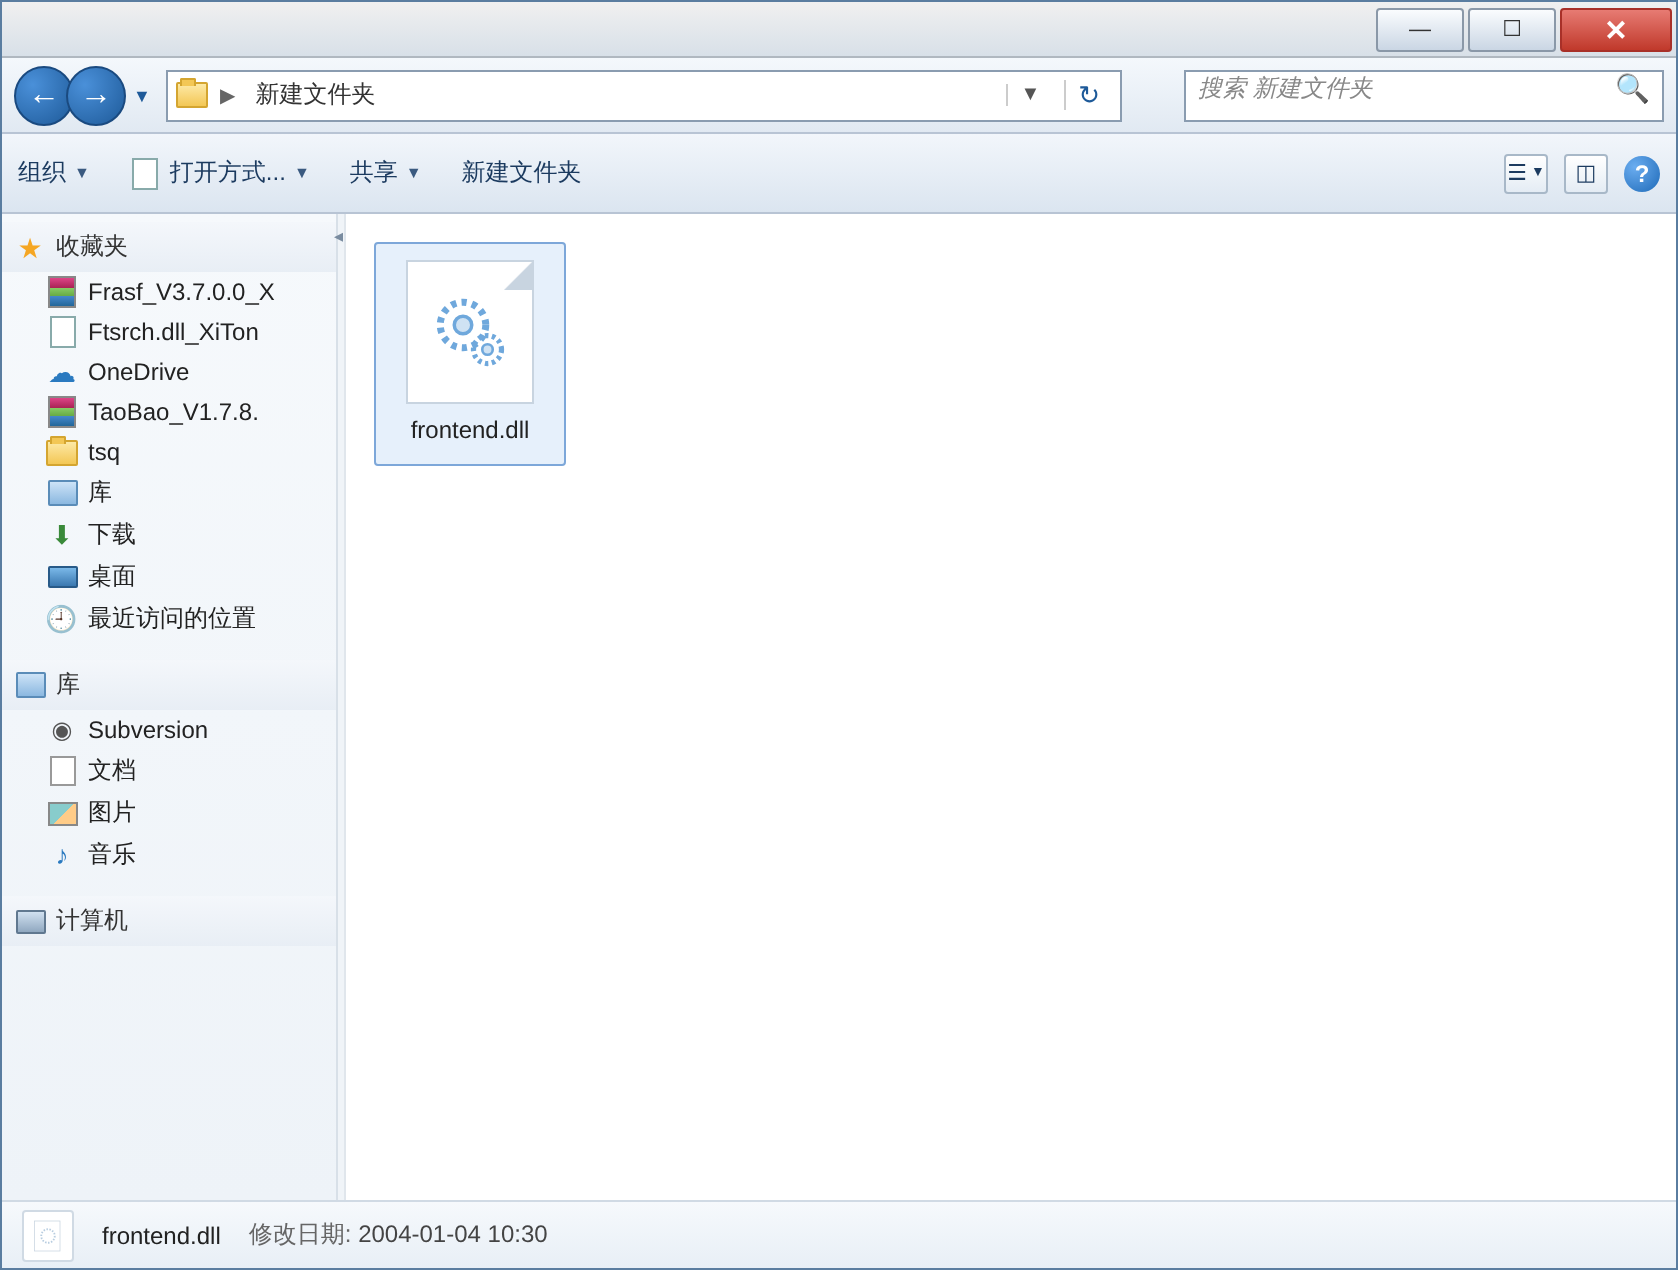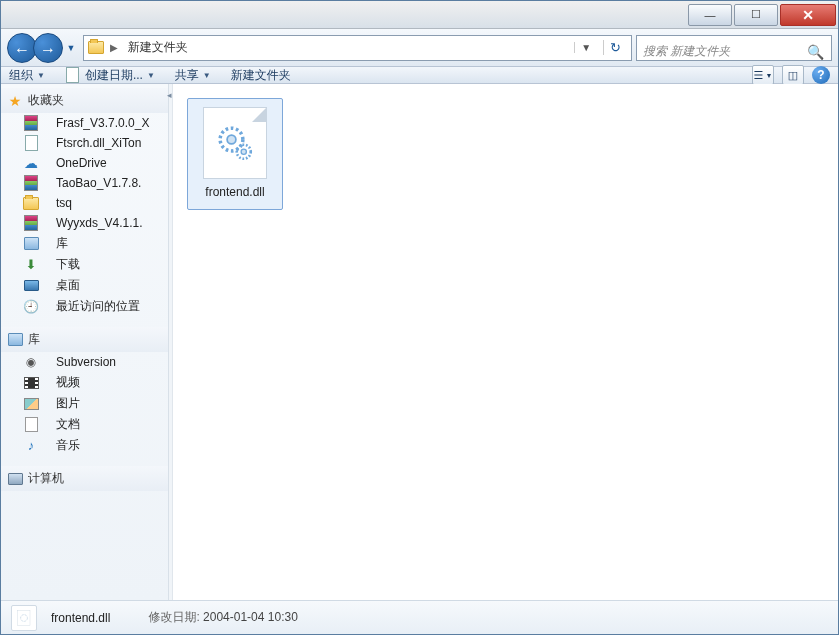--- a/index.html
+++ b/index.html
@@ -16,50 +16,50 @@
 .navbtns { display:flex; align-items:center; }
 .navcircle { width:30px; height:30px; border-radius:50%; background: radial-gradient(circle at 30% 30%, #4a90d9, #1e5a99); border:1px solid #1a4a80; display:flex; align-items:center; justify-content:center; color:#fff; font-size:16px; cursor:pointer; }
 .navcircle.fwd { margin-left:-4px; }
 .navdrop { width:16px; height:28px; display:flex; align-items:center; justify-content:center; color:#1e5a99; font-size:9px; cursor:pointer; }
 .addrbar { flex:1; height:26px; background:#fff; border:1px solid #8a9cb0; display:flex; align-items:center; padding:0 4px; gap:6px; }
 .addrbar .crumb { font-size:12px; color:#333; padding:2px 4px; }
 .addrbar .sep { color:#666; font-size:10px; }
 .addrbar .spacer { flex:1; }
 .addrbar .droptri { font-size:10px; color:#555; padding:0 6px; border-left:1px solid #ccc; cursor:pointer; }
 .addrbar .refresh { font-size:13px; color:#1e5a99; padding:0 6px; border-left:1px solid #ccc; cursor:pointer; }
-.searchbar { width:196px; height:26px; background:#fff; border:1px solid #8a9cb0; display:flex; align-items:flex-end; padding:0 6px; color:#888; font-size:12px; font-style:italic; }
+.searchbar { width:240px; height:26px; background:#fff; border:1px solid #8a9cb0; display:flex; align-items:flex-start; padding:0 6px; color:#888; font-size:12px; font-style:italic;margin-left:27px; }
 .searchbar .mag { margin-left:auto; color:#1e5a99; font-size:14px; font-style:normal; cursor:pointer; }
 
-.toolbar { height:17px; background: linear-gradient(to bottom,#f2f6fb,#dbe5f0); border-bottom:1px solid #b8c4d4; display:flex; align-items:center; padding:0 8px; gap:20px; font-size:12px; color:#1b3a5f; }
+.toolbar { height:40px; background: linear-gradient(to bottom,#f2f6fb,#dbe5f0); border-bottom:1px solid #b8c4d4; display:flex; align-items:center; padding:0 8px; gap:20px; font-size:12px; color:#1b3a5f; }
 .tbitem { display:flex; align-items:center; gap:4px; cursor:pointer; }
 .tbitem .tri { font-size:8px; color:#3a5a80; }
 .tbright { margin-left:auto; display:flex; gap:8px; align-items:center; }
 .tbicon { width:22px; height:20px; border:1px solid #a8b8c8; background:linear-gradient(to bottom,#fff,#e4ecf4); border-radius:2px; display:flex; align-items:center; justify-content:center; font-size:11px; cursor:pointer; }
 .helpbtn { width:18px; height:18px; border-radius:50%; background: radial-gradient(circle at 30% 30%,#6badf0,#1e6ab8); color:#fff; font-size:12px; font-weight:bold; display:flex; align-items:center; justify-content:center; cursor:pointer; }
 
 .mainarea { flex:1; display:flex; background:#fff; min-height:0; }
 .sidebar { width:168px; background: linear-gradient(to bottom,#f6f9fc,#eef3f8); border-right:1px solid #d8e0e8; overflow-y:auto; padding:4px 0 12px 0; }
 .sidesep { width:4px; background:#f0f4f8; border-right:1px solid #e0e6ec; cursor:ew-resize; position:relative; }
 .sidesep::after { content:"◂"; position:absolute; top:6px; left:-2px; font-size:9px; color:#7a8ca0; }
 
 .sgroup { margin-bottom:10px; }
 .sgrouphead { display:flex; align-items:center; gap:5px; padding:4px 6px; font-size:12px; color:#333; background:linear-gradient(to bottom,#f4f7fb,#e8eef5); cursor:pointer; }
-.sitem { display:flex; align-items:center; gap:17px; padding:2px 4px 2px 22px; font-size:12px; color:#222; cursor:pointer; white-space:nowrap; overflow:hidden;text-align:center; }
+.sitem { display:flex; align-items:center; gap:5px; padding:2px 4px 2px 22px; font-size:12px; color:#222; cursor:pointer; white-space:nowrap; overflow:hidden;text-align:center; }
 
 .content { flex:1; padding:14px; overflow:auto; }
 .fileitem { width:96px; display:flex; flex-direction:column; align-items:center; gap:6px; padding:8px 4px 10px 4px; border:1px solid #7da7d9; background:#e6f0fb; border-radius:2px; cursor:pointer; }
 .fileicon { width:64px; height:72px; background:#fff; border:1px solid #c8d4e0; position:relative; display:flex; align-items:center; justify-content:center; }
 .fileicon::before { content:""; position:absolute; top:0; right:0; width:14px; height:14px; background:linear-gradient(135deg,#fff 48%,#c8d4e0 52%); }
 .fileicon svg { width:42px; height:42px; }
 .filelabel { font-size:12px; color:#222; text-align:center; }
 
 .statusbar { height:34px; border-top:1px solid #d0dae4; background:linear-gradient(to bottom,#f6f9fc,#e8eff6); display:flex; align-items:center; padding:0 10px; gap:14px; font-size:12px; color:#555; }
 .statusbar .sicon { width:26px; height:26px; background:#fff; border:1px solid #d0dae4; border-radius:2px; display:flex; align-items:center; justify-content:center; }
 .statusbar .sname { color:#222; font-weight:500; }
-.statusbar .skv { color:#666;margin-left:24px; }
+.statusbar .skv { color:#666; }
 .statusbar .skv b { font-weight:normal; color:#444; }
 
 
 .ico { width:16px; height:16px; display:inline-flex; align-items:center; justify-content:center; flex-shrink:0; }
 .ico-star { color:#f5a623; font-size:14px; }
 .ico-folder { width:16px; height:13px; background:linear-gradient(to bottom,#fde9a6,#f3c755); border:1px solid #d4a530; border-radius:1px; position:relative; }
 .ico-folder::before { content:""; position:absolute; top:-3px; left:1px; width:6px; height:3px; background:#f3c755; border:1px solid #d4a530; border-bottom:none; border-radius:1px 1px 0 0; }
 .ico-rar { width:14px; height:16px; background:linear-gradient(to bottom,#d48 0%,#a25 35%,#8c6 35%,#6a4 65%,#48c 65%,#269 100%); border:1px solid #888; }
 .ico-doc { width:13px; height:16px; background:#fff; border:1px solid #8aa; position:relative; }
 .ico-cloud { color:#2a7ac0; font-size:14px; }
@@ -113,21 +113,21 @@
 
   <div class="toolbar">
     <div class="tbitem">
       <span>组织</span>
         <span class="tri">▼</span>
     </div>
     <div class="tbitem">
       <span class="ico">
           <span class="ico-doc"></span>
         </span>
-      <span>创建日期...</span>
+      <span>打开方式...</span>
         <span class="tri">▼</span>
     </div>
     <div class="tbitem">
       <span>共享</span>
         <span class="tri">▼</span>
     </div>
     <div class="tbitem">
       <span>新建文件夹</span>
     </div>
     <div class="tbright">
@@ -167,26 +167,20 @@
             <span>TaoBao_V1.7.8.</span>
           </div>
           <div class="sitem">
             <span class="ico">
               <span class="ico-folder"></span>
             </span>
             <span>tsq</span>
           </div>
           <div class="sitem">
             <span class="ico">
-              <span class="ico-rar"></span>
-            </span>
-            <span>Wyyxds_V4.1.1.</span>
-          </div>
-          <div class="sitem">
-            <span class="ico">
               <span class="ico-lib"></span>
             </span>
             <span>库</span>
           </div>
           <div class="sitem">
             <span class="ico ico-dl">⬇</span>
             <span>下载</span>
           </div>
           <div class="sitem">
             <span class="ico">
@@ -205,35 +199,29 @@
               <span class="ico-lib"></span>
             </span>
             <span>库</span>
           </div>
           <div class="sitem">
             <span class="ico ico-svn">◉</span>
             <span>Subversion</span>
           </div>
           <div class="sitem">
             <span class="ico">
-              <span class="ico-vid"></span>
-            </span>
-            <span>视频</span>
+              <span class="ico-txt"></span>
+            </span>
+            <span>文档</span>
           </div>
           <div class="sitem">
             <span class="ico">
               <span class="ico-img"></span>
             </span>
             <span>图片</span>
-          </div>
-          <div class="sitem">
-            <span class="ico">
-              <span class="ico-txt"></span>
-            </span>
-            <span>文档</span>
           </div>
           <div class="sitem">
             <span class="ico ico-mus">♪</span>
             <span>音乐</span>
           </div>
         </div>
         <div class="sgroup">
           <div class="sgrouphead">
             <span class="ico">
               <span class="ico-pc"></span>

